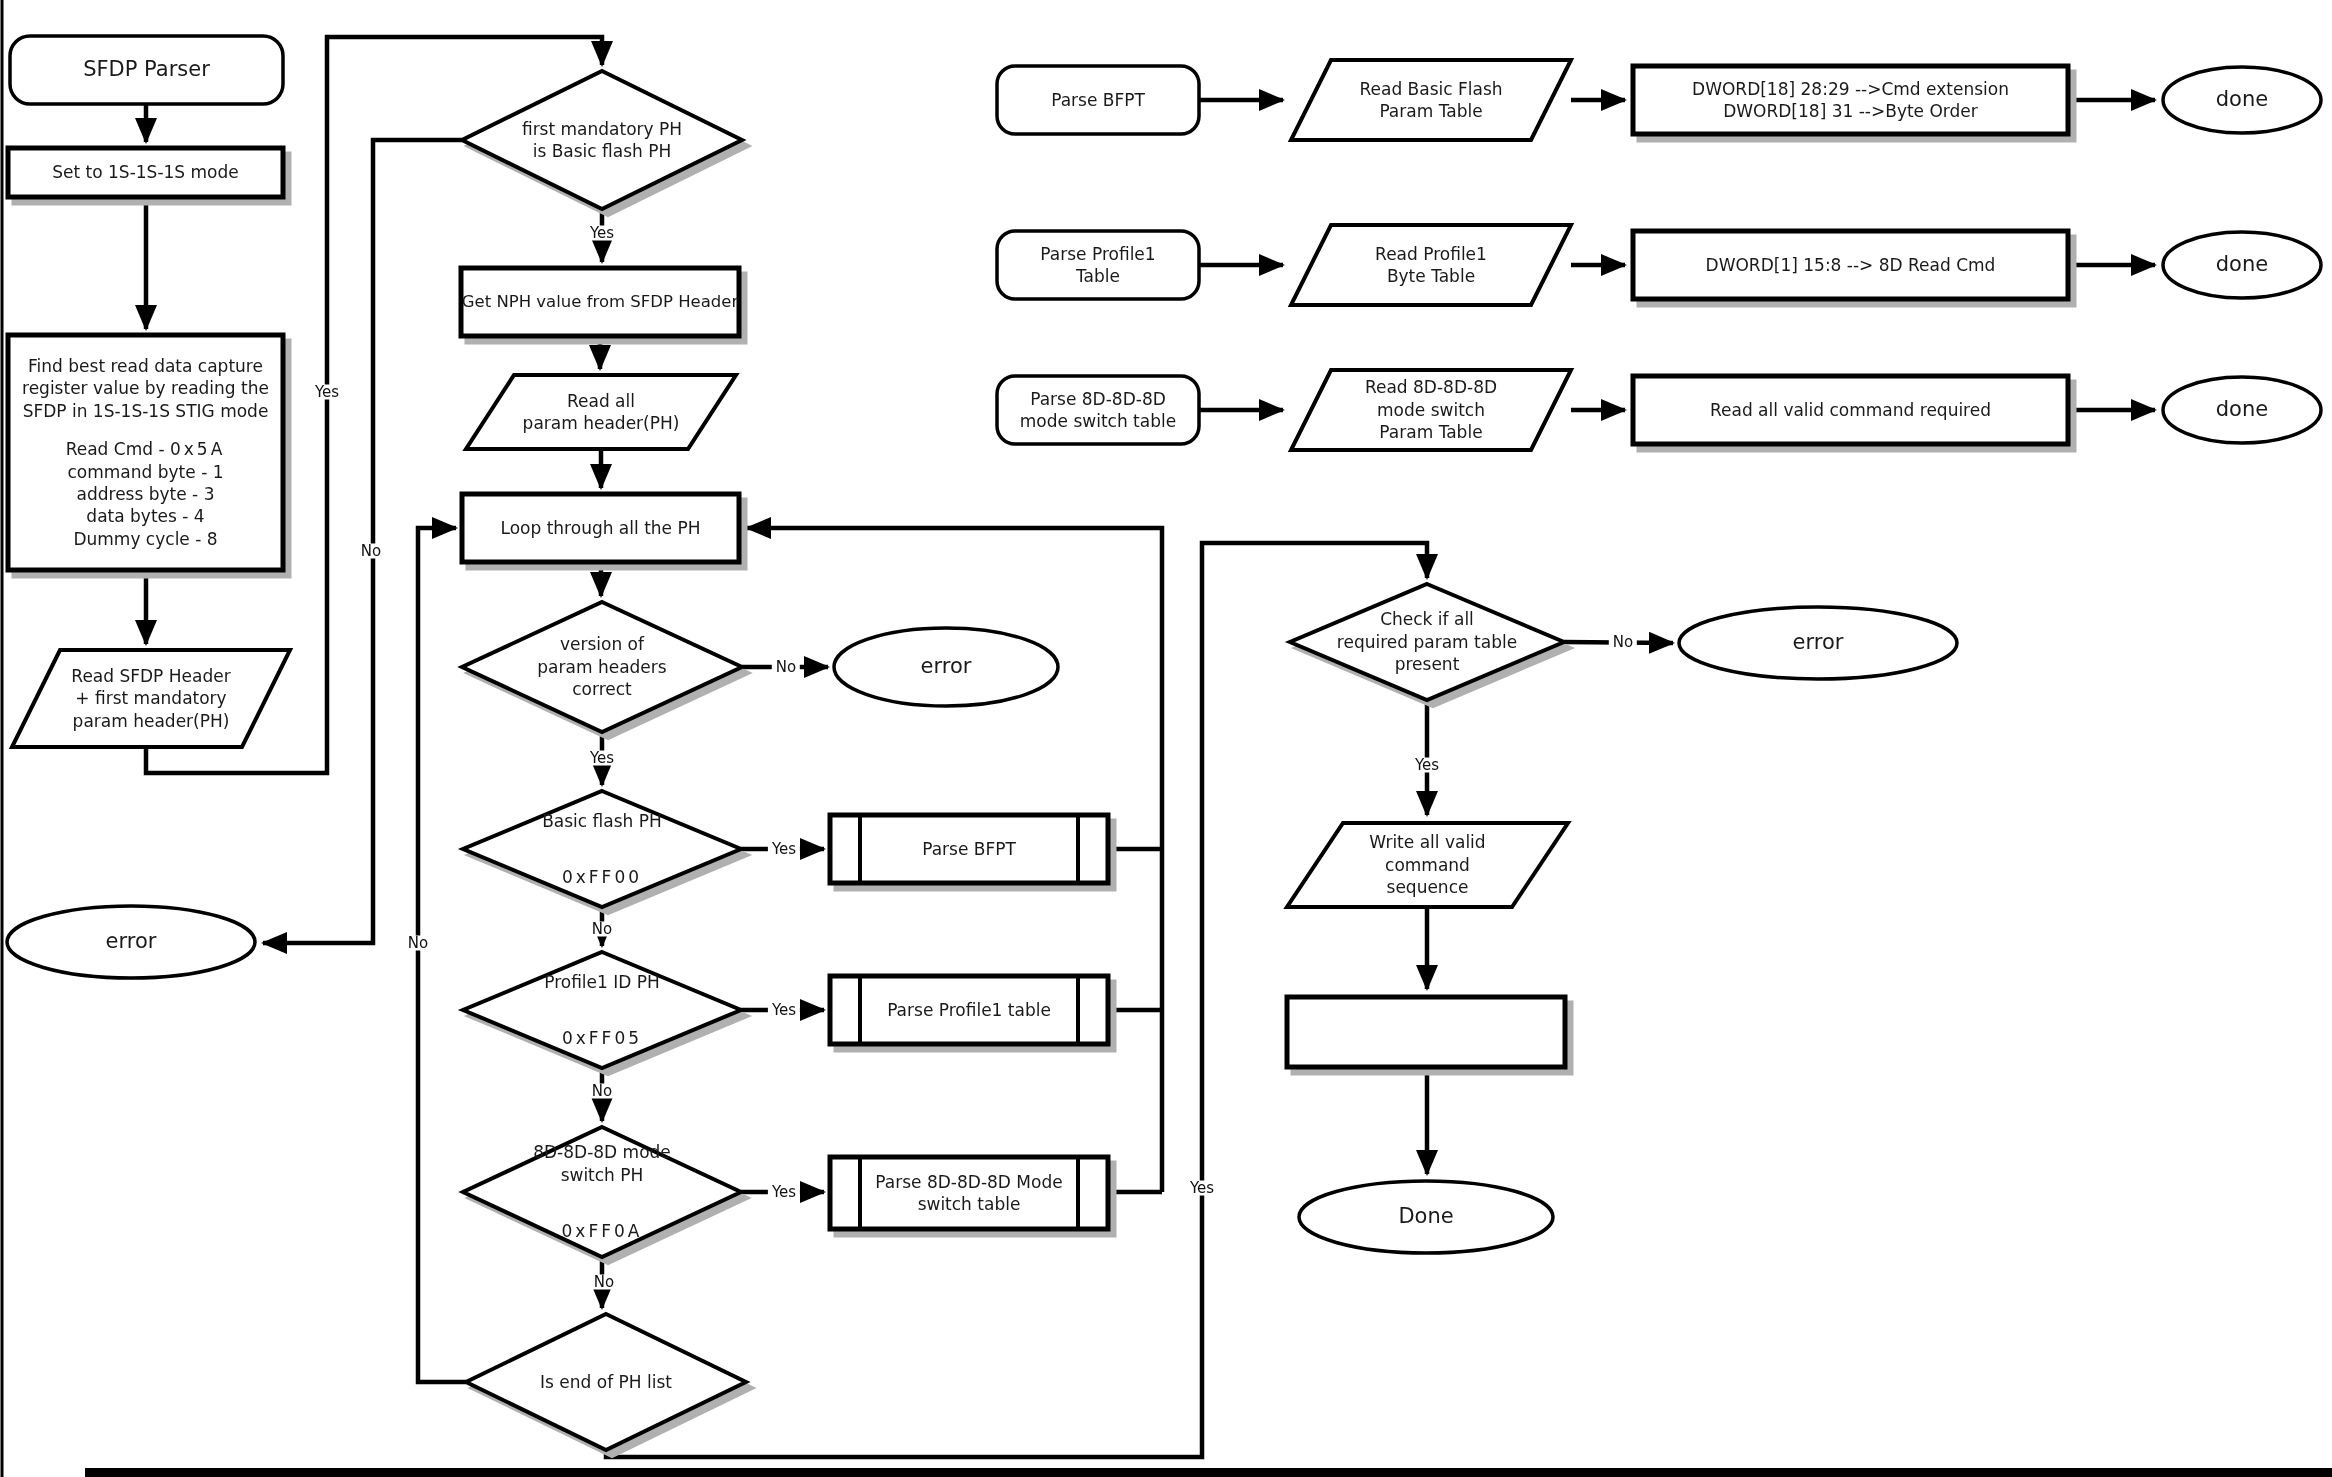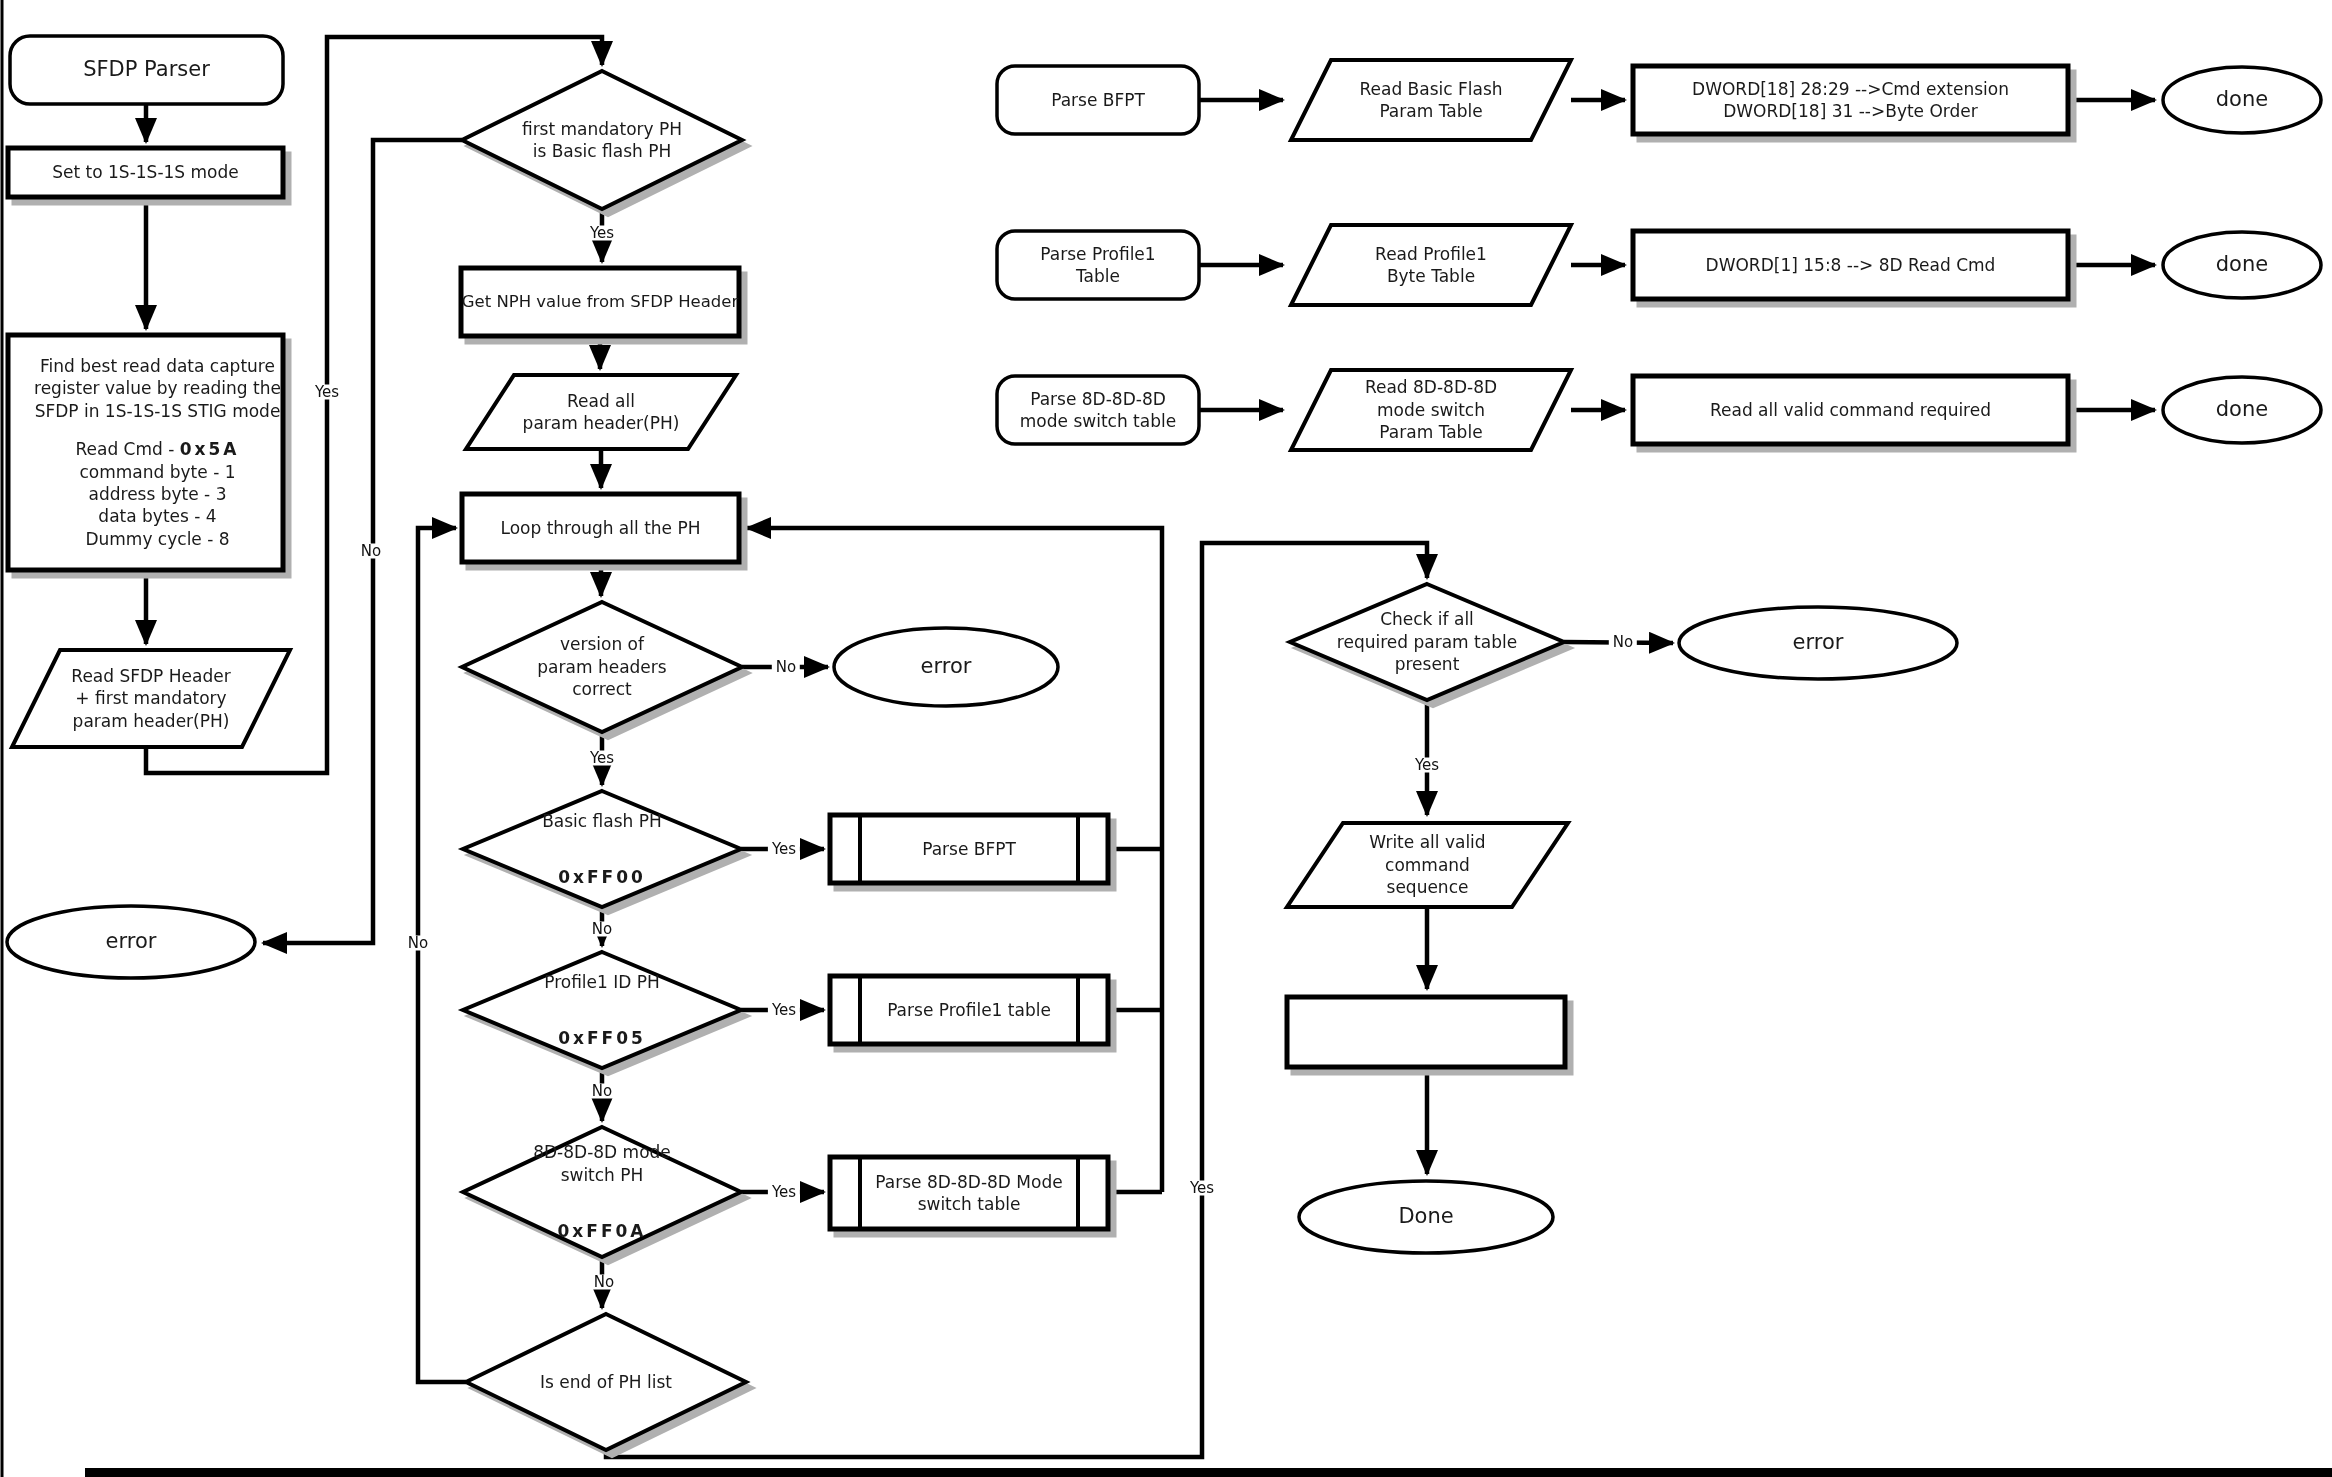--- a/index.html
+++ b/index.html
@@ -15,21 +15,21 @@
   svg.layer{position:absolute;left:0;top:0;}
   .txt{
     position:absolute;
     display:flex;flex-direction:column;align-items:center;justify-content:center;
     text-align:center;white-space:pre-line;
     font-size:19px;line-height:1.32;color:#1a1a1a;
   }
   .txt.small{font-size:17px;}
   .txt.fit{font-size:16.5px;}
   .txt.big{font-size:21px;}
-  .hex{font-weight:bold;letter-spacing:3px;margin-top:34px;}
+  .hex{font-weight:normal;letter-spacing:3px;margin-top:34px;}
   .cmdline{display:block;}
   .gap-below{margin-bottom:16px;}
   .edge-label{
     position:absolute;transform:translate(-50%,-50%);
     background:#ffffff;padding:0 4px;
     font-size:15px;line-height:1;color:#111;
   }
 </style>
 </head>
 <body>
@@ -135,21 +135,21 @@
 
     <rect x="997" y="376" width="202" height="68" rx="18" fill="#fff" stroke="#000" stroke-width="3.5"></rect>
     <polygon points="1331,370 1571,370 1531,450 1291,450" fill="#fff" stroke="#000" stroke-width="4"></polygon>
     <rect x="1633" y="376" width="435" height="68" fill="#fff" stroke="#000" stroke-width="5" style="filter:drop-shadow(6px 6px 0 #b0b0b0)"></rect>
     <ellipse cx="2242" cy="410" rx="79" ry="33" fill="#fff" stroke="#000" stroke-width="3.5"></ellipse>
   </svg>
 
   <div class="txt big" style="left:10px;top:36px;width:273px;height:68px">SFDP Parser</div>
   <div class="txt small" style="left:8px;top:148px;width:275px;height:49px">Set to 1S-1S-1S mode</div>
 
-  <div class="txt small" style="left:20px;top:335px;width:275px;height:235px">
+  <div class="txt small" style="left:8px;top:335px;width:275px;height:235px">
     <span class="gap-below">Find best read data capture
 register value by reading the
 SFDP in 1S-1S-1S STIG mode</span>
     <span class="cmdline"><span>Read Cmd - </span><span class="hex">0x5A</span></span>
     <span>command byte - 1
 address byte - 3
 data bytes - 4
 Dummy cycle - 8</span>
   </div>
 

